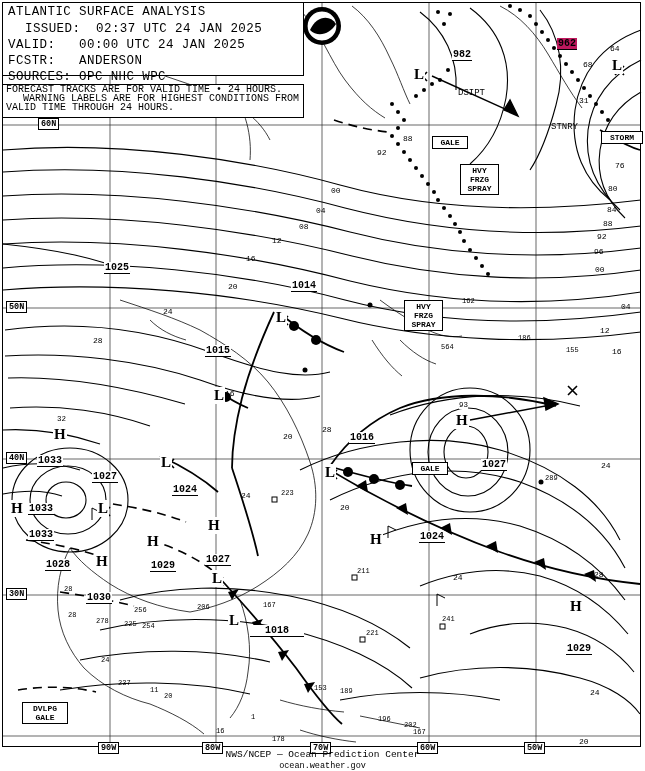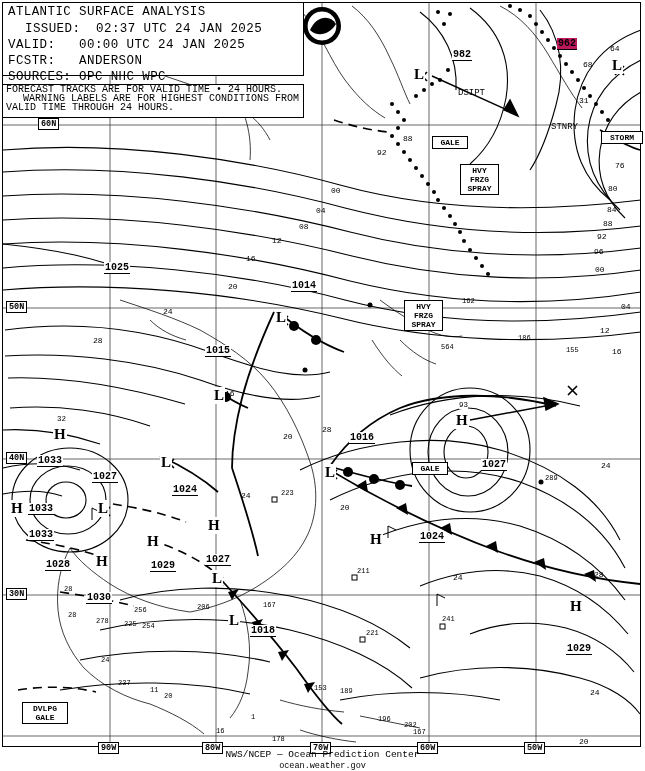--- a/index.html
+++ b/index.html
@@ -308,21 +308,21 @@
     <div class="txt iso" style="left: 92px; top: 471px;;background:#fff;padding:0 1px;border-bottom:1.3px solid #000;">1027</div>
     <div class="txt iso" style="left: 172px; top: 484px;;background:#fff;padding:0 1px;border-bottom:1.3px solid #000;">1024</div>
     <div class="txt iso" style="left: 481px; top: 459px;;background:#fff;padding:0 1px;border-bottom:1.3px solid #000;">1027</div>
     <div class="txt iso" style="left: 28px; top: 503px;;background:#fff;padding:0 1px;border-bottom:1.3px solid #000;">1033</div>
     <div class="txt iso" style="left: 28px; top: 529px;;background:#fff;padding:0 1px;border-bottom:1.3px solid #000;">1033</div>
     <div class="txt iso" style="left: 419px; top: 531px;;background:#fff;padding:0 1px;border-bottom:1.3px solid #000;">1024</div>
     <div class="txt iso" style="left: 205px; top: 554px;;background:#fff;padding:0 1px;border-bottom:1.3px solid #000;">1027</div>
     <div class="txt iso" style="left: 150px; top: 560px;;background:#fff;padding:0 1px;border-bottom:1.3px solid #000;">1029</div>
     <div class="txt iso" style="left: 45px; top: 559px;;background:#fff;padding:0 1px;border-bottom:1.3px solid #000;">1028</div>
     <div class="txt iso" style="left: 86px; top: 592px;;background:#fff;padding:0 1px;border-bottom:1.3px solid #000;">1030</div>
-    <div class="txt iso" style="left: 250px; top: 625px;;background:#fff;padding:0 1px;border-bottom:1.3px solid #000;">1018</div>
+    <div class="txt iso" style="left: 250px; top: 625px;;background:#fff;padding:0 15px;border-bottom:1.3px solid #000;">1018</div>
     <div class="txt iso" style="left: 566px; top: 643px;;background:#fff;padding:0 1px;border-bottom:1.3px solid #000;">1029</div>
     <div class="txt hl" style="left: 53px; top: 426px;;background:#fff;padding:0 1px;">H</div>
     <div class="txt xs" style="left: 57px; top: 415px;;background:#fff;">32</div>
     <div class="txt hl" style="left: 10px; top: 500px;;background:#fff;padding:0 1px;">H</div>
     <div class="txt hl" style="left: 146px; top: 533px;;background:#fff;padding:0 1px;">H</div>
     <div class="txt hl" style="left: 207px; top: 517px;;background:#fff;padding:0 1px;">H</div>
     <div class="txt hl" style="left: 95px; top: 553px;;background:#fff;padding:0 1px;">H</div>
     <div class="txt hl" style="left: 369px; top: 531px;;background:#fff;padding:0 1px;">H</div>
     <div class="txt hl" style="left: 455px; top: 412px;;background:#fff;padding:0 1px;">H</div>
     <div class="txt xs" style="left: 459px; top: 401px;;background:#fff;">93</div>

